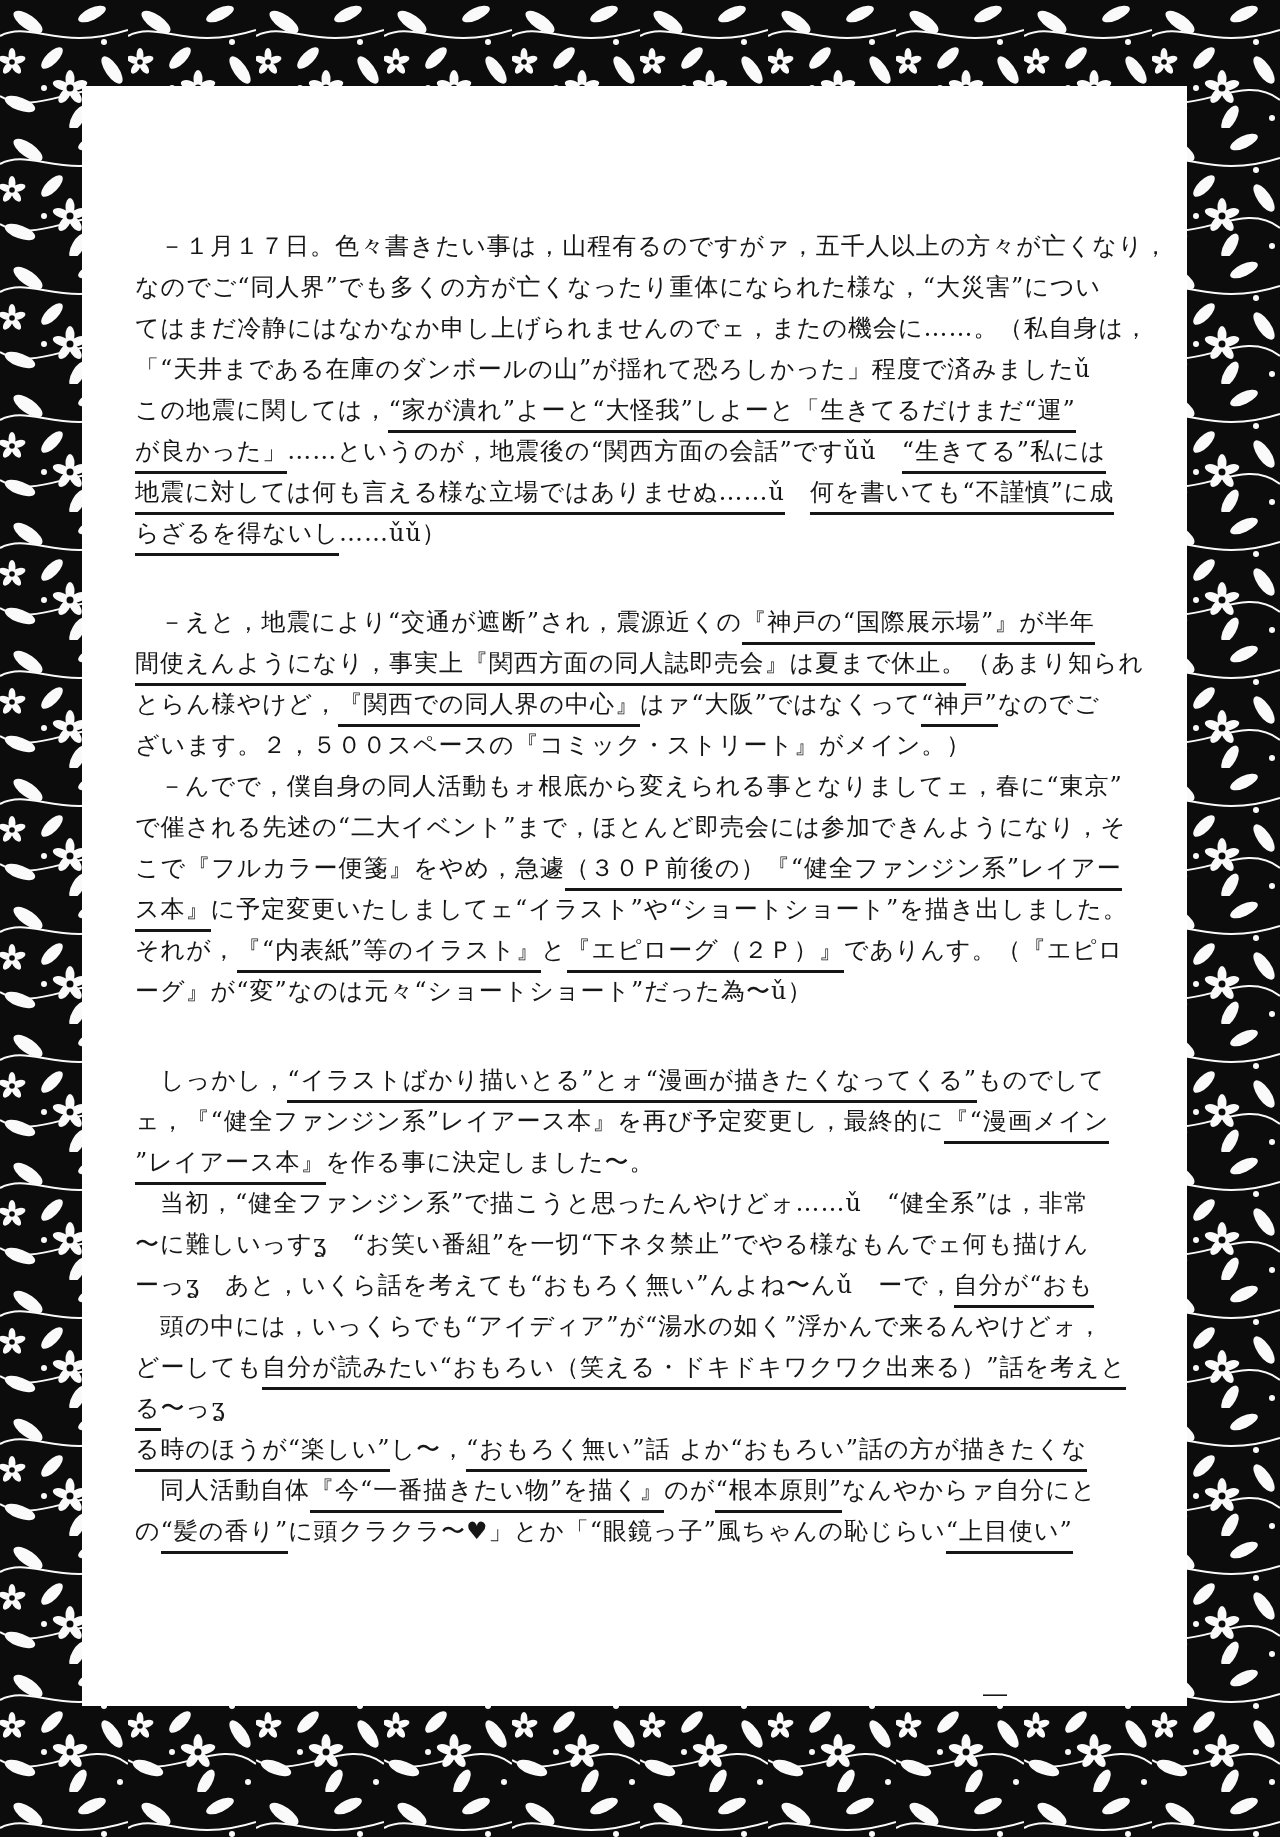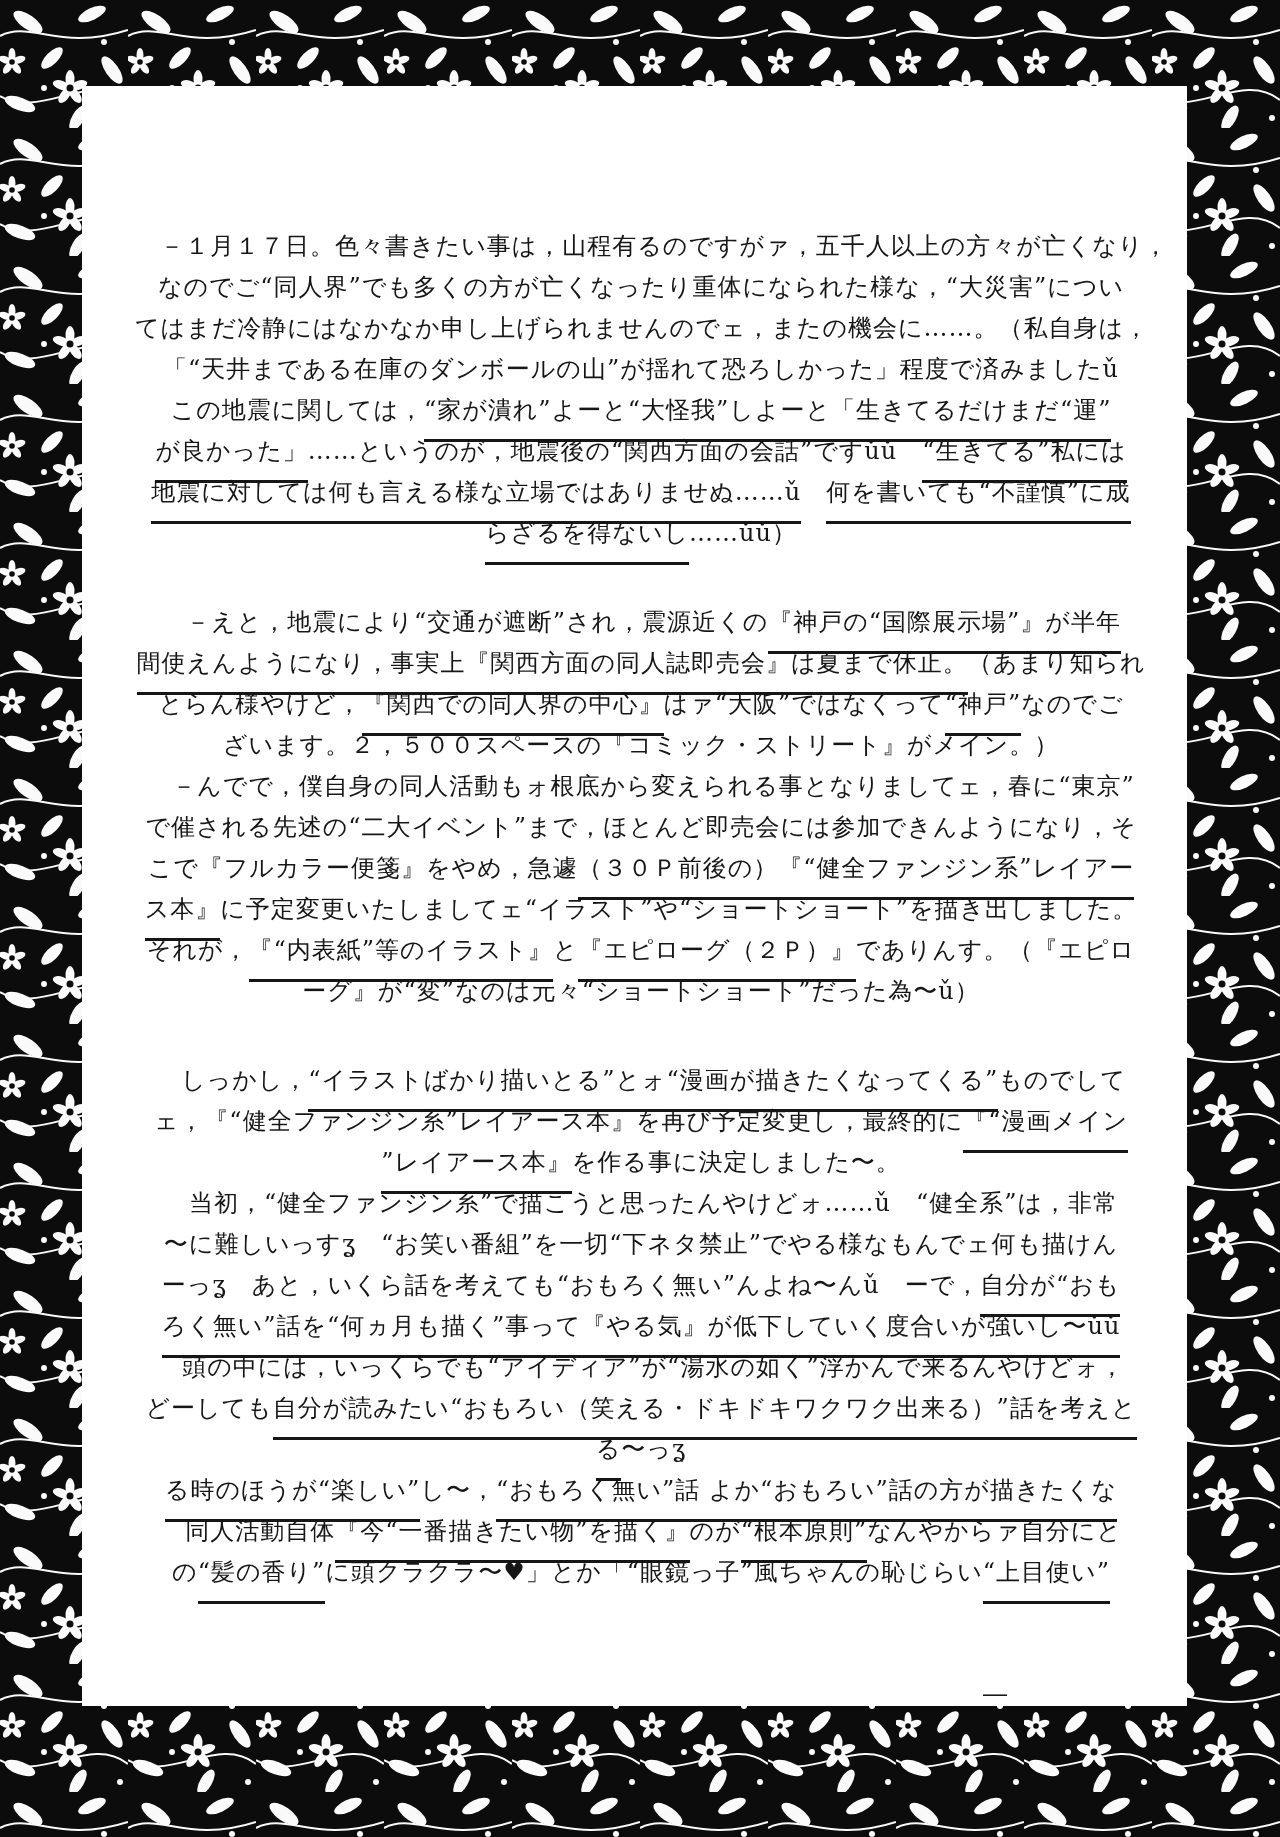--- a/index.html
+++ b/index.html
@@ -9,22 +9,22 @@
     font-family:"DejaVu Serif","Liberation Serif",serif;
   }
   .border-svg{position:absolute;left:0;top:0;width:1280px;height:1837px;display:block;}
   .paper{position:absolute;left:82px;top:86px;width:1105px;height:1620px;background:#ffffff;}
   .page-text{
     position:absolute;left:135px;top:226px;width:1012px;
     color:#161616;font-size:24px;line-height:41px;
   }
   .block{margin:0;}
   .block.gap{margin-top:48px;}
-  .line{white-space:pre;letter-spacing:1px;min-height:41px;text-align:center;}
-  .u{border-bottom:3px solid #161616;padding-bottom:15px;}
+  .line{white-space:pre;letter-spacing:1px;min-height:41px;}
+  .u{border-bottom:3px solid #161616;padding-bottom:6px;}
   .footer-dash{
     position:absolute;left:983px;top:1680px;width:40px;
     color:#161616;font-size:24px;letter-spacing:0;
   }
 </style>
 </head>
 <body>
 
 <svg class="border-svg" width="1280" height="1837" viewBox="0 0 1280 1837" xmlns="http://www.w3.org/2000/svg" aria-hidden="true">
   <defs>
@@ -92,21 +92,20 @@
       <div class="line"><span>それが，</span><span class="u">『“内表紙”等のイラスト』</span><span>と</span><span class="u">『エピローグ（２Ｐ）』</span><span>でありんす。（『エピロ</span></div>
       <div class="line"><span>ーグ』が“変”なのは元々“ショートショート”だった為〜ǔ）</span></div>
     </div>
     <div class="block gap">
       <div class="line"><span>　しっかし，</span><span class="u">“イラストばかり描いとる”とォ“漫画が描きたくなってくる”</span><span>ものでして</span></div>
       <div class="line"><span>ェ，『“健全ファンジン系”レイアース本』を再び予定変更し，最終的に</span><span class="u">『“漫画メイン</span></div>
       <div class="line"><span class="u">”レイアース本』</span><span>を作る事に決定しました〜。</span></div>
       <div class="line"><span>　当初，“健全ファンジン系”で描こうと思ったんやけどォ……ǔ　“健全系”は，非常</span></div>
       <div class="line"><span>〜に難しいっすʓ　“お笑い番組”を一切“下ネタ禁止”でやる様なもんでェ何も描けん</span></div>
       <div class="line"><span>ーっʓ　あと，いくら話を考えても“おもろく無い”んよね〜んǔ　ーで，</span><span class="u">自分が“おも</span></div>
-      <div class="line"><span class="u">ろく無い”話を“何ヵ月も描く”事って『やる気』が低下していく度合いが強いし〜ǔǔ</span></div>
       <div class="line"><span>　頭の中には，いっくらでも“アイディア”が“湯水の如く”浮かんで来るんやけどォ，</span></div>
       <div class="line"><span>どーしても</span><span class="u">自分が読みたい“おもろい（笑える・ドキドキワクワク出来る）”話を考えと</span></div>
       <div class="line"><span class="u">る</span><span>〜っʓ</span></div>
       <div class="line"><span class="u">る時のほうが“楽しい”</span><span>し〜，</span><span class="u">“おもろく無い”話 よか“おもろい”話の方が描きたくな</span></div>
     </div>
     <div class="block">
       <div class="line"><span>　同人活動自体</span><span class="u">『今“一番描きたい物”を描く』</span><span>のが</span><span class="u">“根本原則”</span><span>なんやからァ自分にと</span></div>
       <div class="line"><span>の</span><span class="u">“髪の香り”</span><span>に頭クラクラ〜♥」とか「“眼鏡っ子”風ちゃんの恥じらい</span><span class="u">“上目使い”</span></div>
     </div>
   </div>

